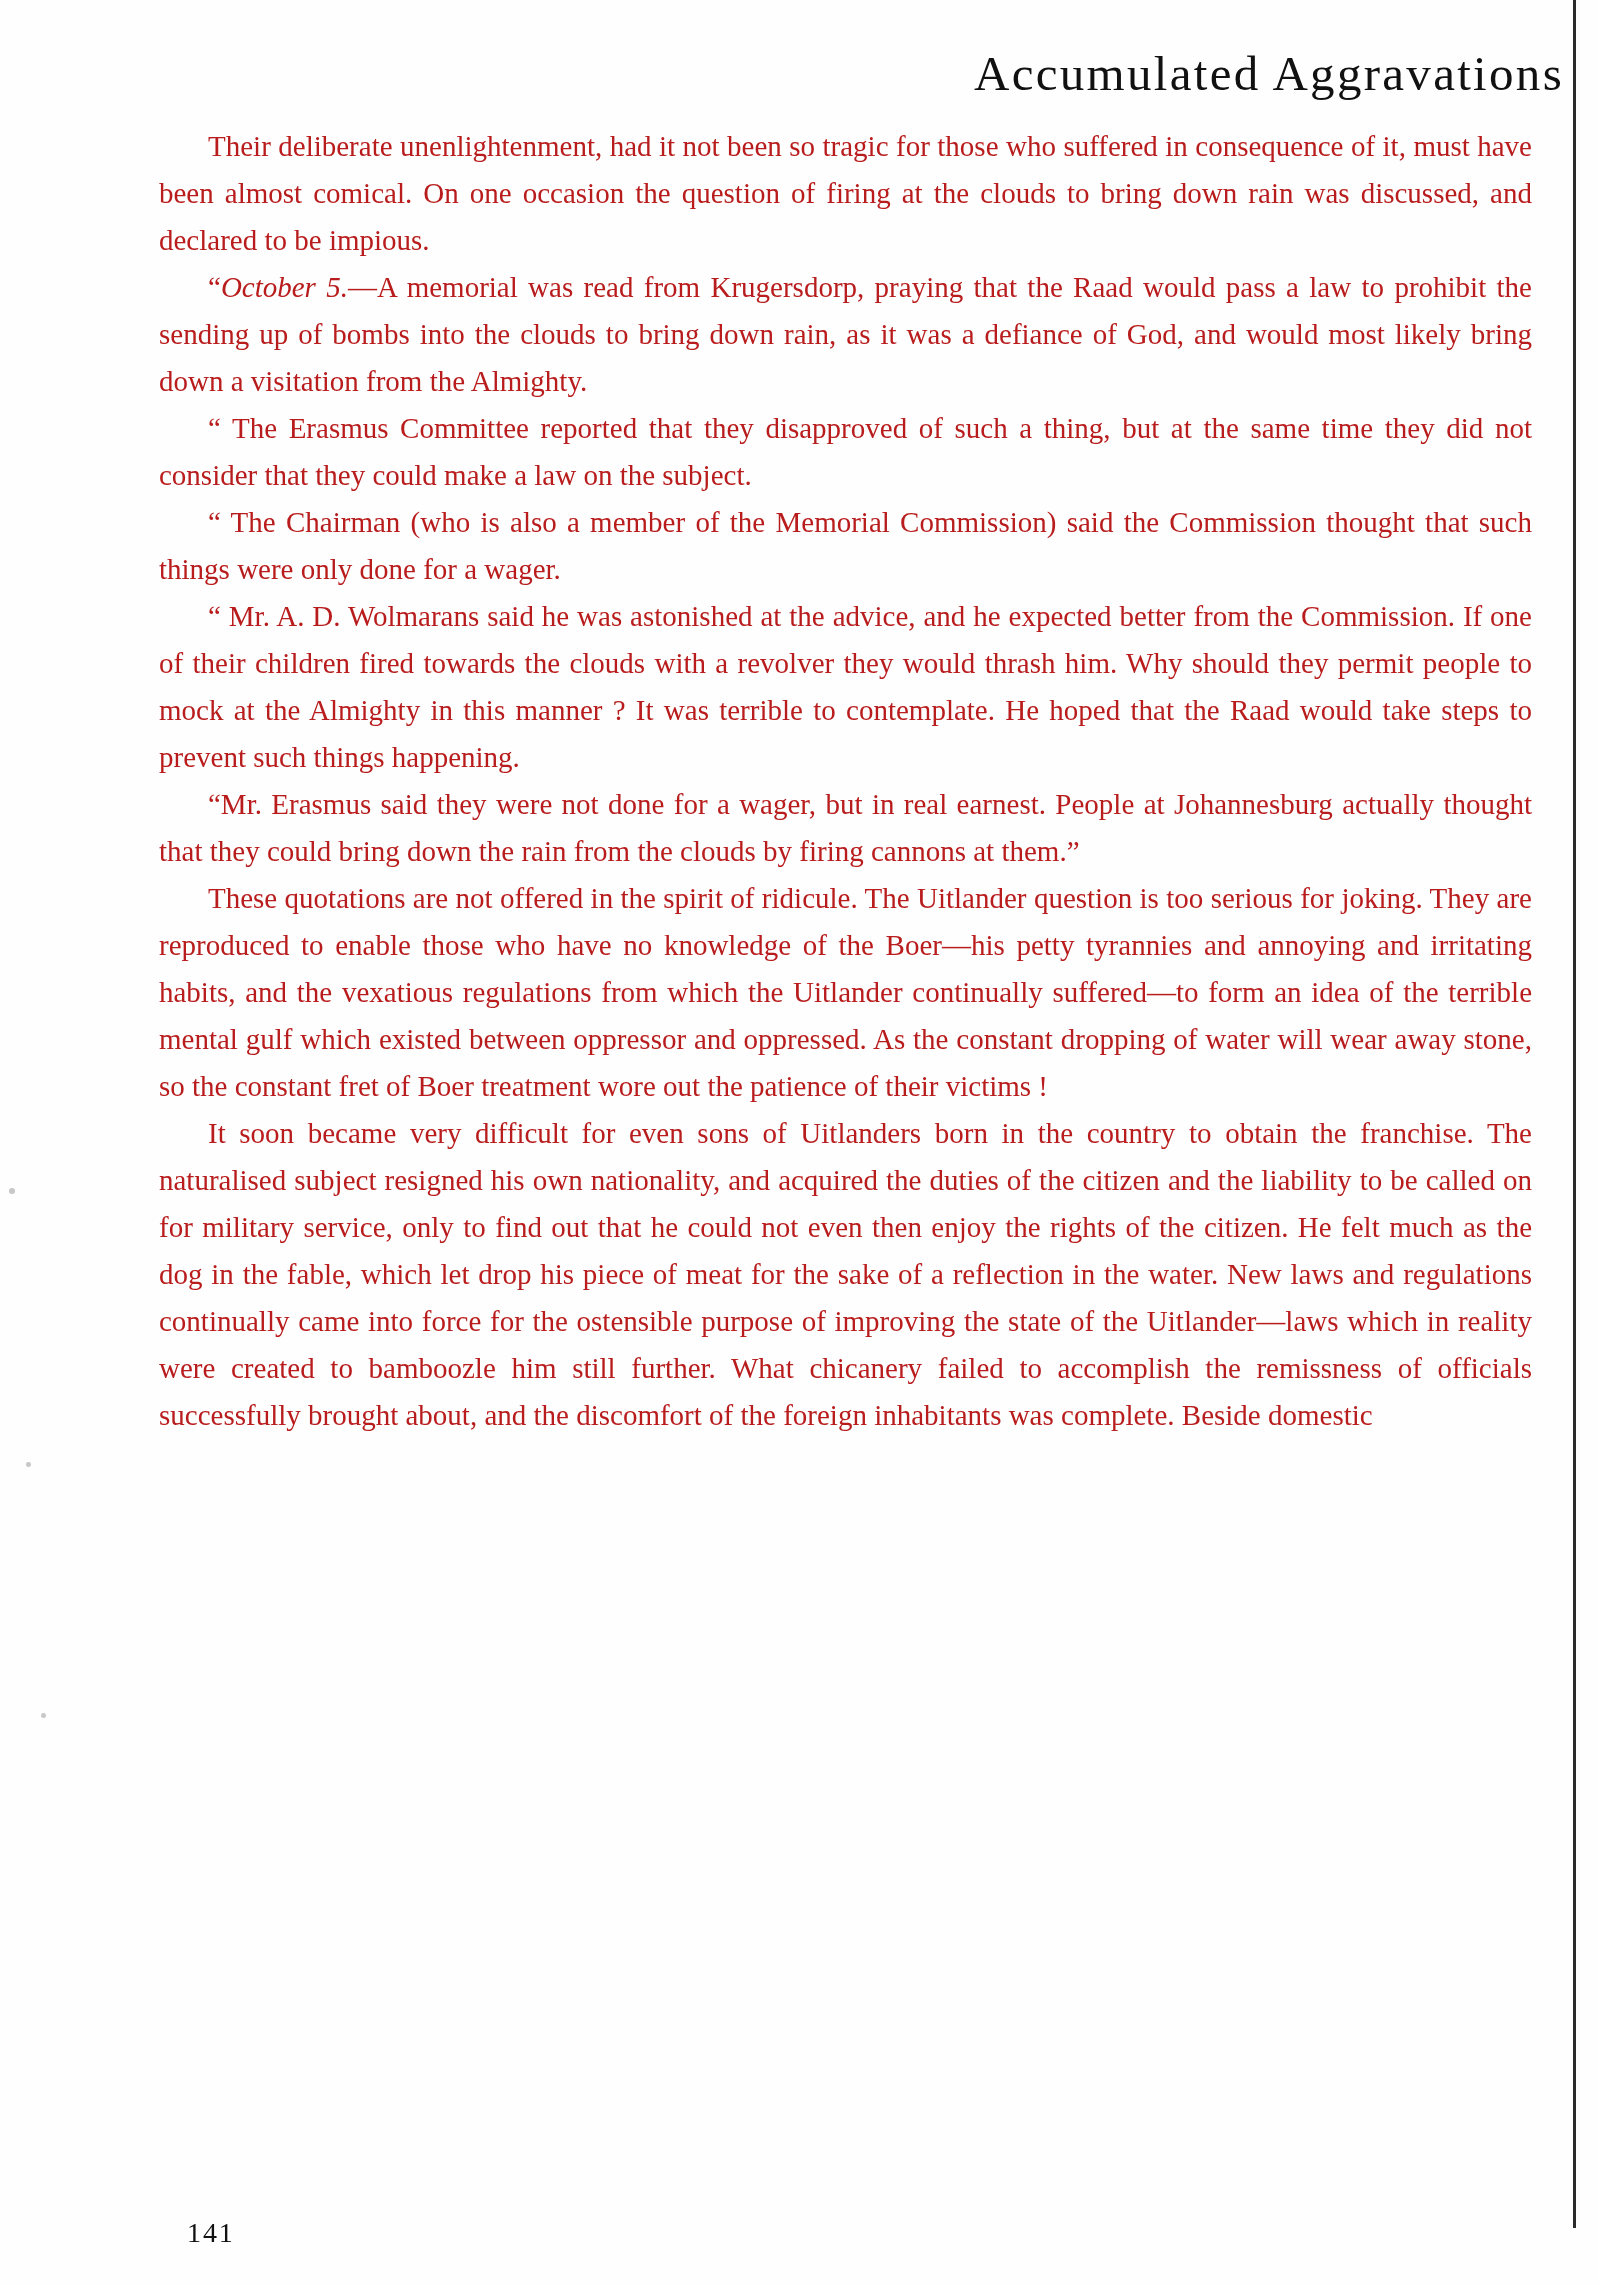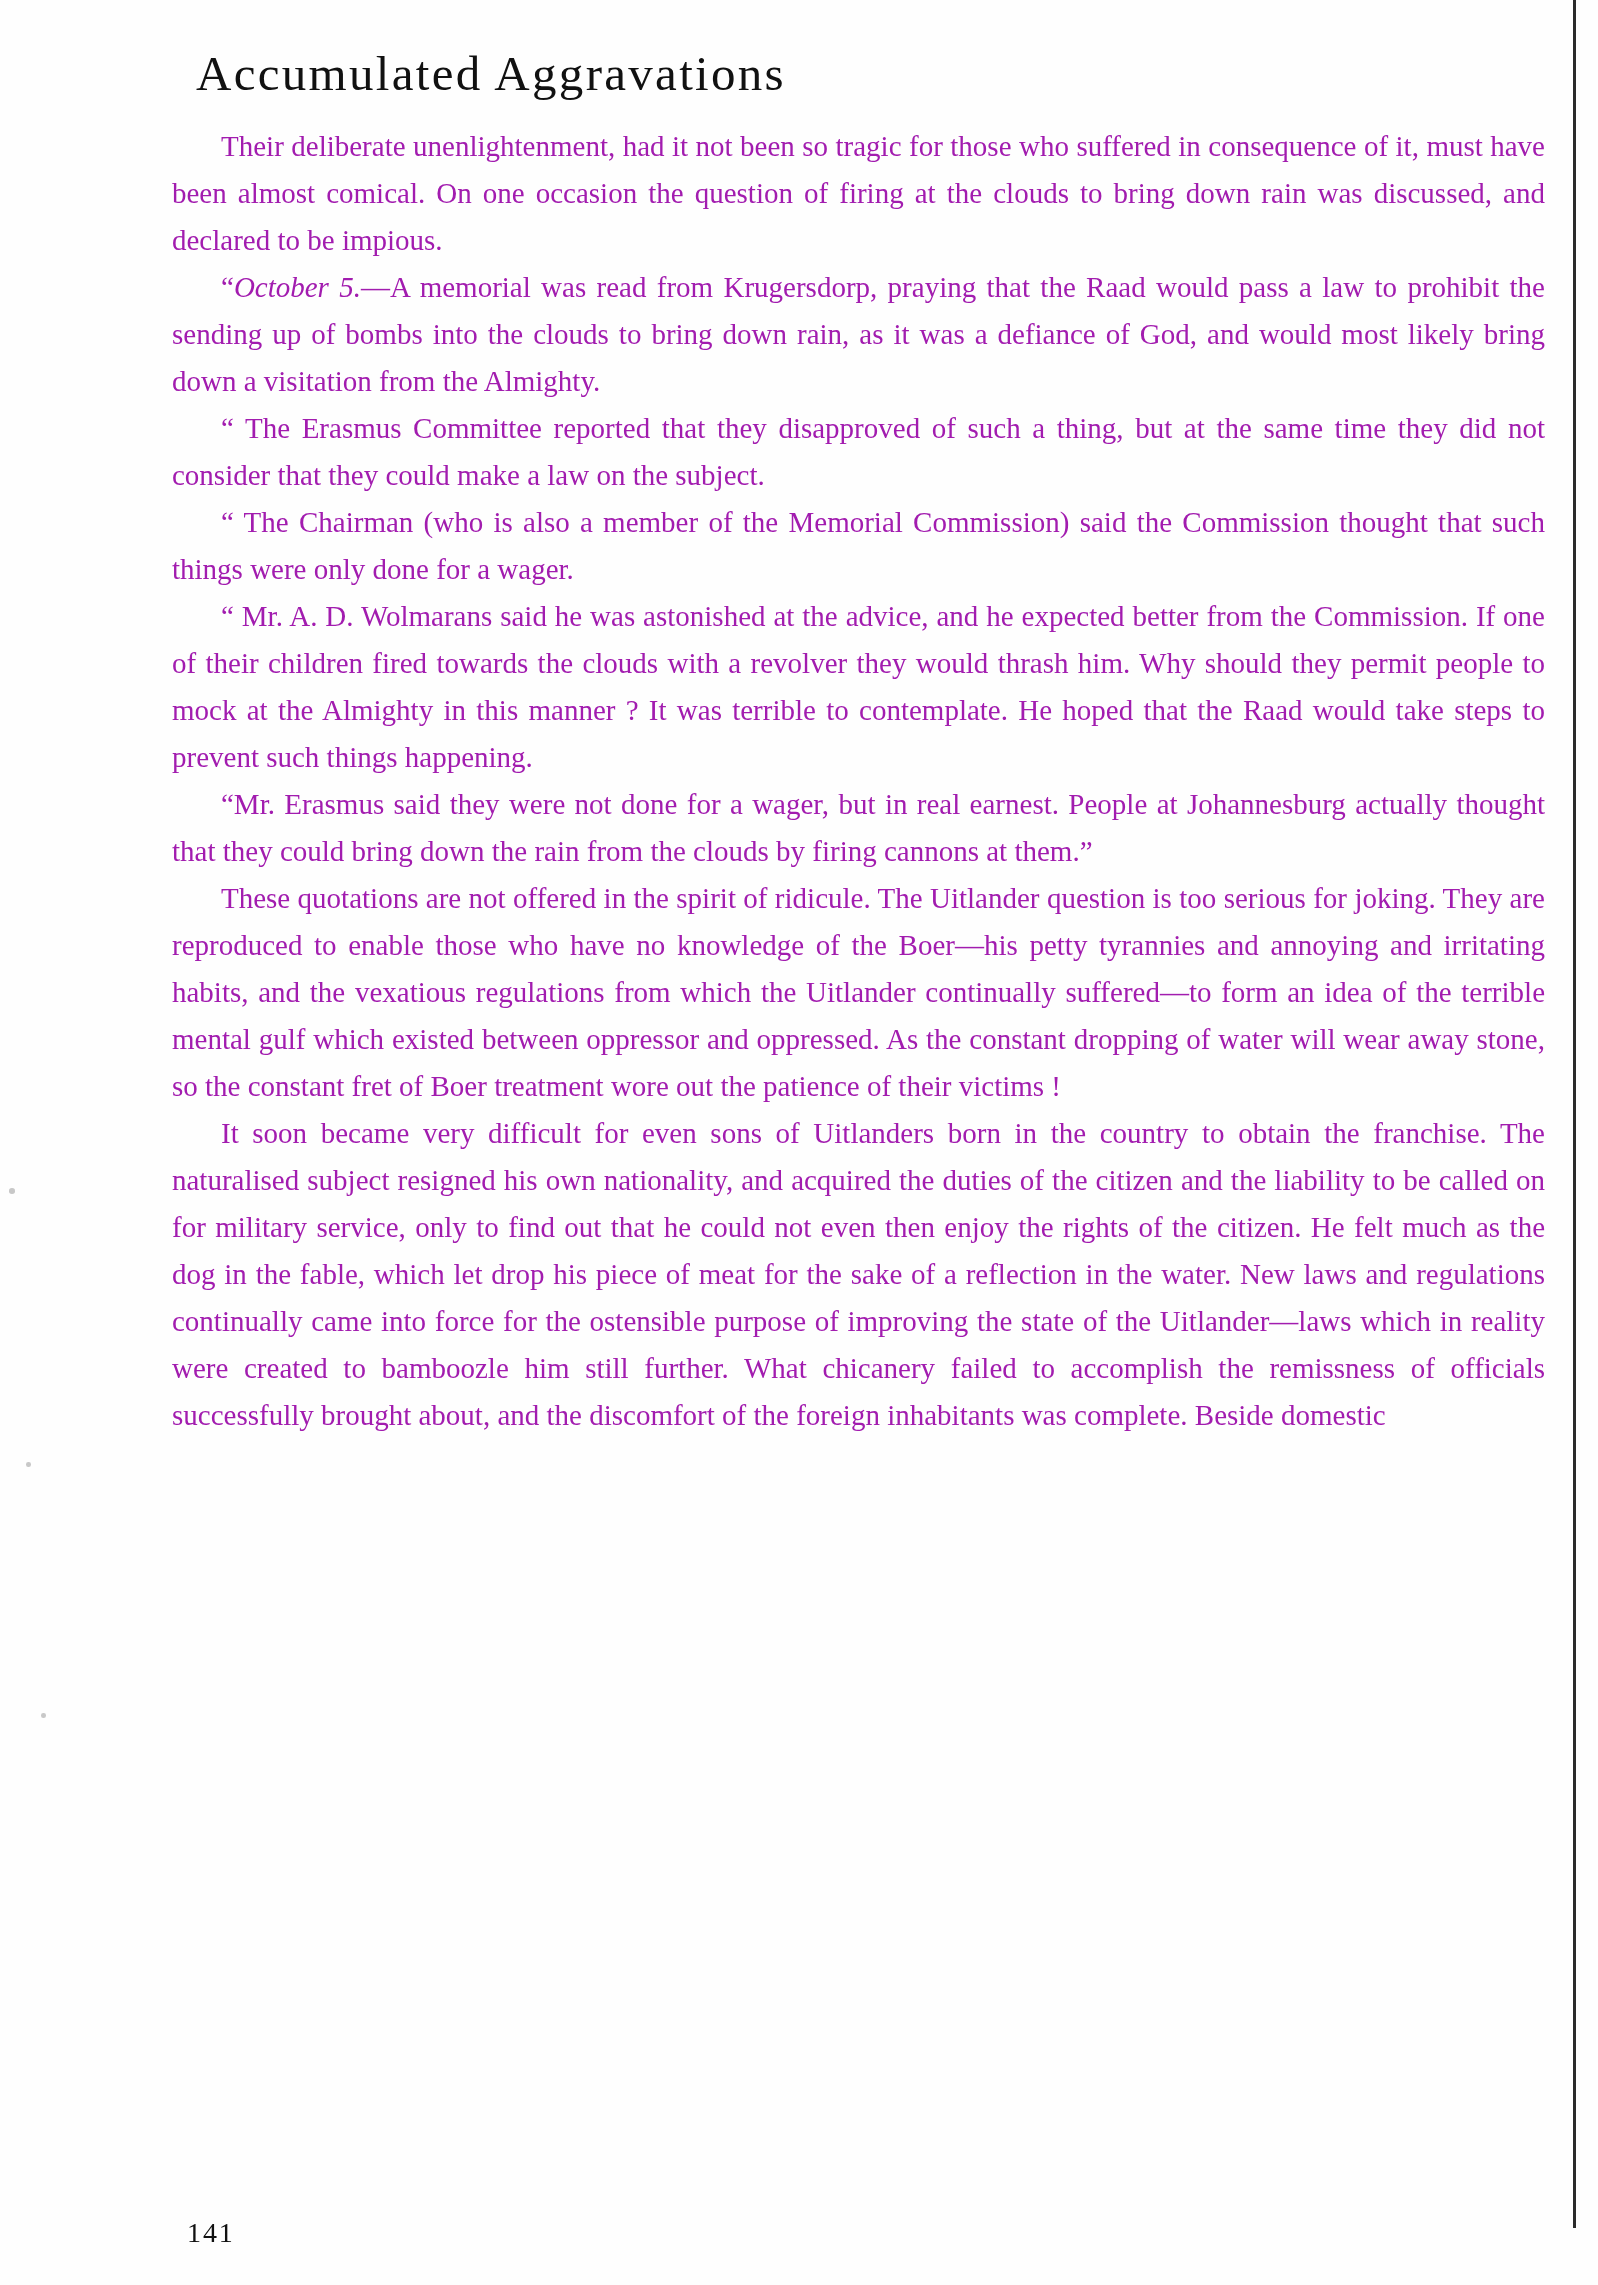--- a/index.html
+++ b/index.html
@@ -30,33 +30,32 @@
     position: absolute;
     left: 159px;
     top: 45px;
     width: 1405px;
   }
   .page-title {
     font-family: "Liberation Serif", serif;
     font-size: 49px;
     font-weight: 400;
     letter-spacing: 2.3px;
-    text-align: left;
+    text-align: right;
     margin: 0 0 20.6px 0;
     padding-left: 37px;
     color: #111;
   }
   .body-text {
     font-size: 29px;
     line-height: 47px;
     text-align: justify;
     text-justify: inter-word;
-    color: #a21caf;
+    color: #b91c1c;
     width: 1373px;
-    margin-left: 13px;
   }
   .body-text p {
     margin: 0;
     text-indent: 49px;
   }
   .body-text p.first {
     text-indent: 49px;
   }
   .body-text em {
     font-style: italic;

